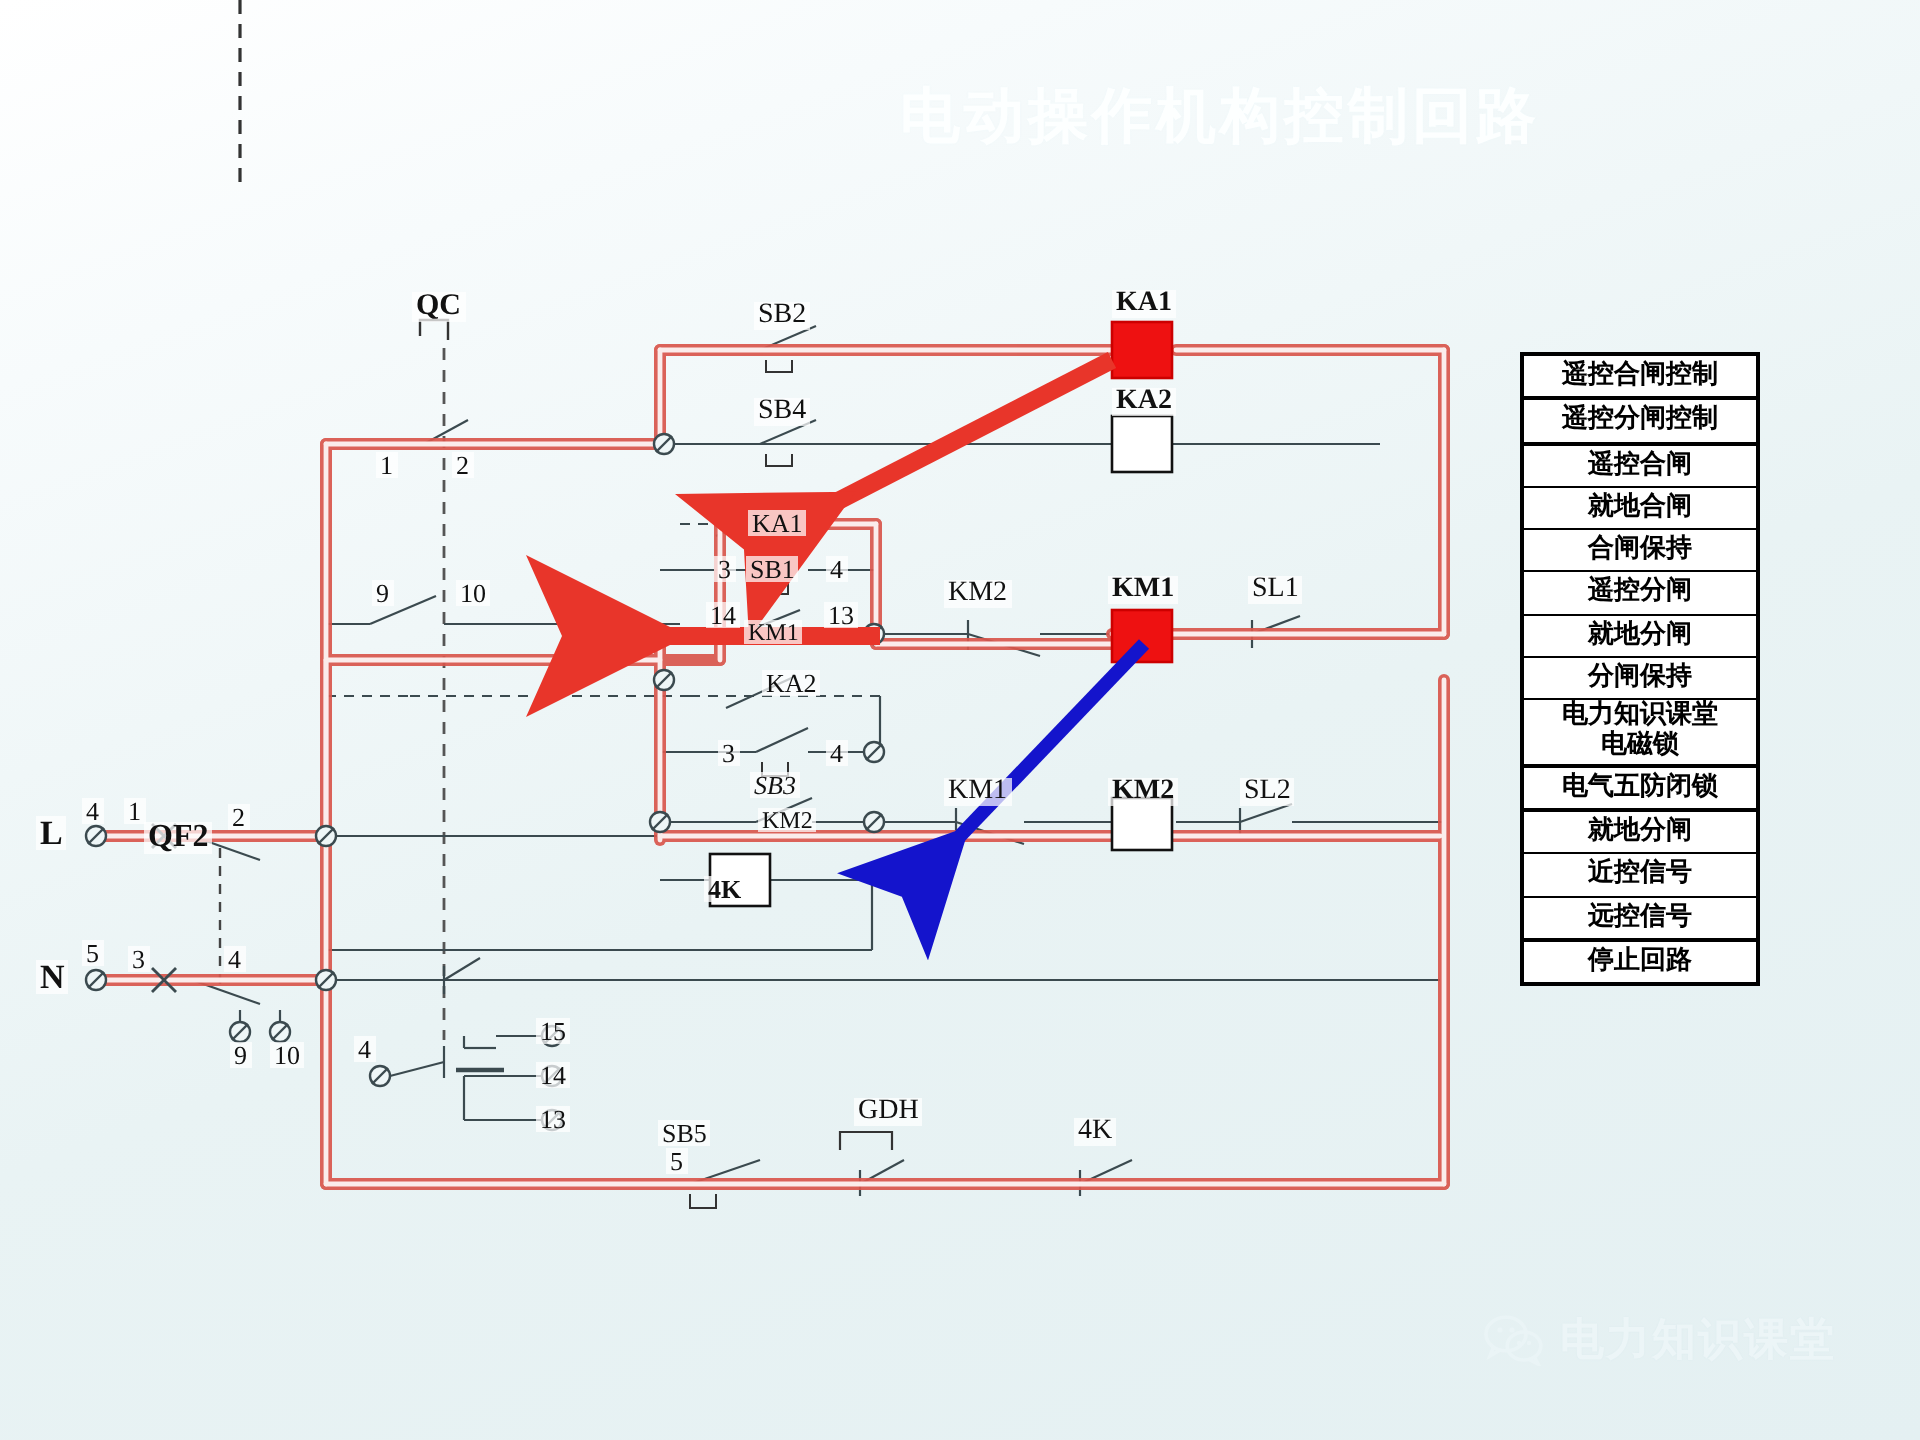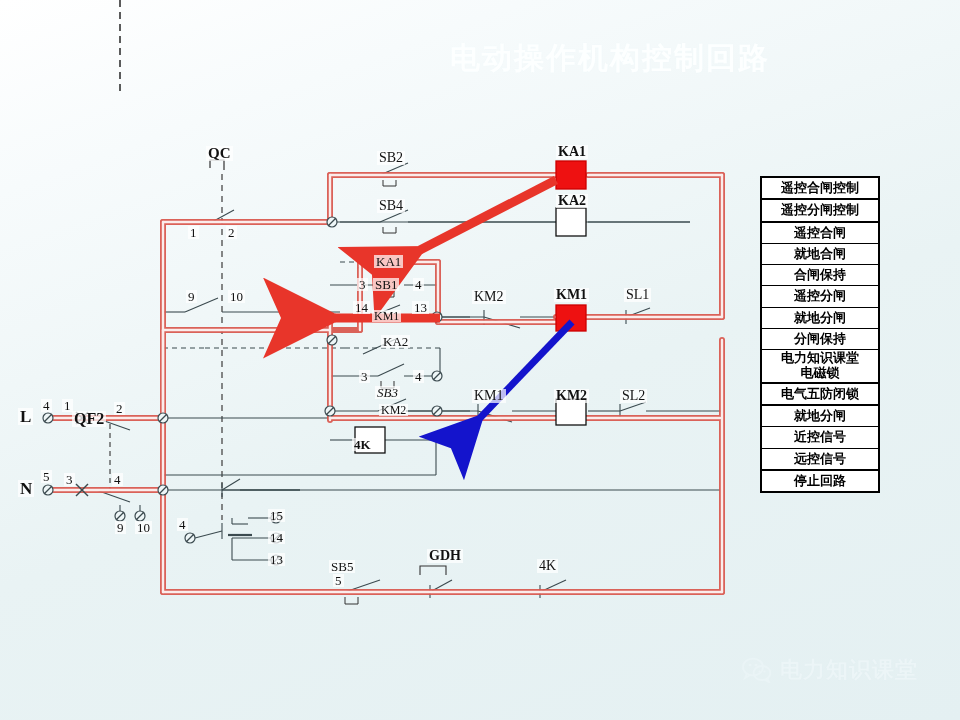--- a/index.html
+++ b/index.html
@@ -298,21 +298,21 @@
 
   <div class="lbl" style="left:472px;top:290px;font-size:14px;">KM2</div>
   <div class="lbl b" style="left:554px;top:288px;font-size:14px;">KM1</div>
   <div class="lbl" style="left:624px;top:288px;font-size:14px;">SL1</div>
 
   <div class="lbl" style="left:472px;top:389px;font-size:14px;">KM1</div>
   <div class="lbl b" style="left:554px;top:389px;font-size:14px;">KM2</div>
   <div class="lbl" style="left:620px;top:389px;font-size:14px;">SL2</div>
 
   <div class="lbl" style="left:329px;top:560px;font-size:13px;">SB5</div>
-  <div class="lbl" style="left:427px;top:549px;font-size:14px;font-weight:bold;">GDH</div>
+  <div class="lbl" style="left:427px;top:549px;font-size:14px;">GDH</div>
   <div class="lbl" style="left:537px;top:559px;font-size:14px;">4K</div>
 
   <div class="lbl" style="left:188px;top:226px;font-size:13px;">1</div>
   <div class="lbl" style="left:226px;top:226px;font-size:13px;">2</div>
   <div class="lbl" style="left:186px;top:290px;font-size:13px;">9</div>
   <div class="lbl" style="left:228px;top:290px;font-size:13px;">10</div>
 
   <div class="lbl" style="left:357px;top:278px;font-size:13px;">3</div>
   <div class="lbl" style="left:413px;top:278px;font-size:13px;">4</div>
   <div class="lbl" style="left:353px;top:301px;font-size:13px;">14</div>

